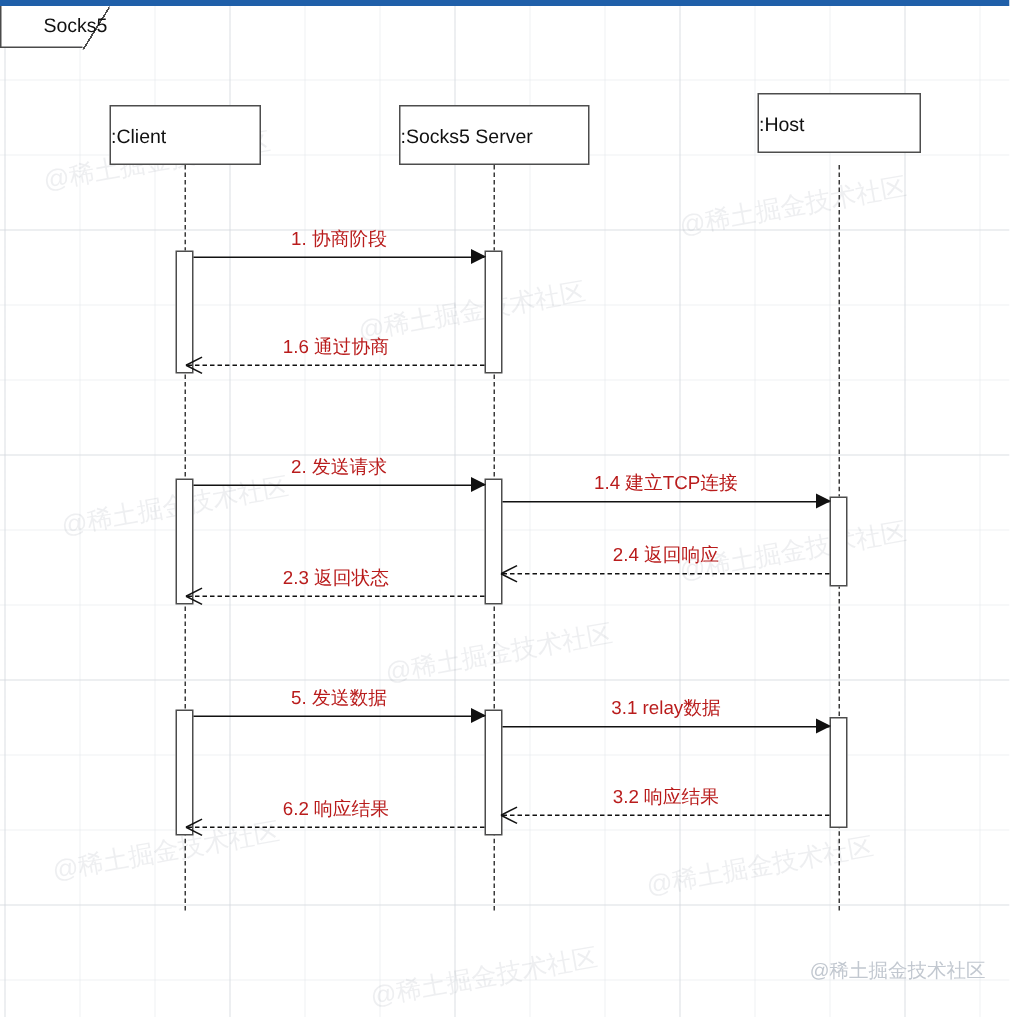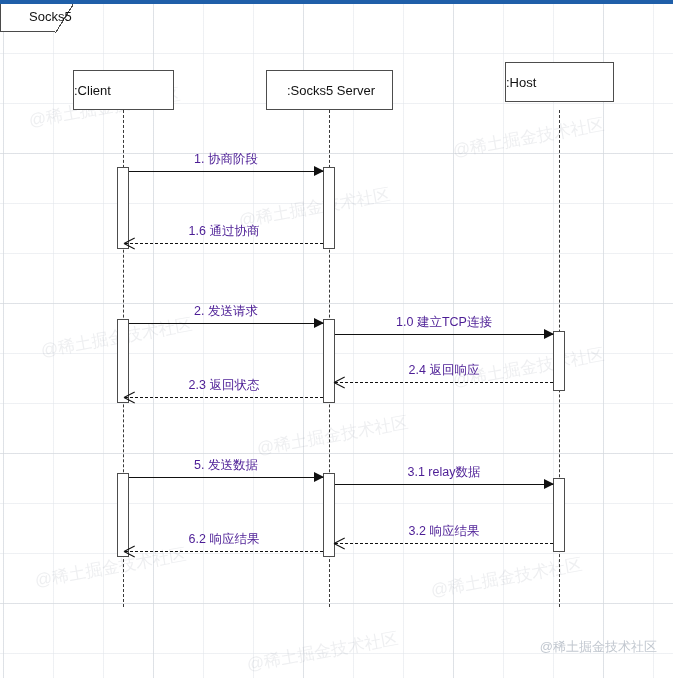--- a/index.html
+++ b/index.html
@@ -114,21 +114,21 @@
     content:"";position:absolute;left:0;top:6px;
     width:12px;height:0;border-top:1.5px solid #111;
     transform-origin:left center;
   }
   .msg .head-l-open:before{transform:rotate(-27deg);}
   .msg .head-l-open:after{transform:rotate(27deg);}
   .msg .label{
     position:absolute;left:0;width:100%;
     top:-20px;
     text-align:center;
-    font-size:12.5px;color:#4c1d95;
+    font-size:12.5px;color:#b91c1c;
     white-space:nowrap;
   }
 </style>
 </head>
 <body>
 
 <div id="canvas"></div>
 <div id="topbar"></div>
 
 <div class="wm" style="left:28px;top:96px;">@稀土掘金技术社区</div>
@@ -147,21 +147,21 @@
   <div class="tab-label">Socks5</div>
 </div>
 
 <div class="lifeline" style="left:123px;top:110px;height:497px;"></div>
 <div class="lifeline" style="left:329px;top:110px;height:497px;"></div>
 <div class="lifeline" style="left:559px;top:110px;height:497px;"></div>
 
 <div class="participant" style="left:73px;top:70px;width:101px;height:40px;">
   <span>:Client</span>
 </div>
-<div class="participant" style="left:266px;top:70px;width:127px;height:40px;padding-left:20px;">
+<div class="participant" style="left:266px;top:70px;width:127px;height:40px;">
   <span>:Socks5 Server</span>
 </div>
 <div class="participant" style="left:505px;top:62px;width:109px;height:40px;">
   <span>:Host</span>
 </div>
 
 <div class="activation" style="left:117px;top:167px;width:12px;height:82px;"></div>
 <div class="activation" style="left:323px;top:167px;width:12px;height:82px;"></div>
 
 <div class="activation" style="left:117px;top:319px;width:12px;height:84px;"></div>
@@ -186,21 +186,21 @@
 
 <div class="msg" style="left:129px;top:323px;width:194px;">
   <div class="line"></div>
   <div class="head-r"></div>
   <div class="label">2. 发送请求</div>
 </div>
 
 <div class="msg" style="left:335px;top:334px;width:218px;">
   <div class="line"></div>
   <div class="head-r"></div>
-  <div class="label">1.0 建立TCP连接</div>
+  <div class="label">1.4 建立TCP连接</div>
 </div>
 
 <div class="msg dashed" style="left:335px;top:382px;width:218px;">
   <div class="line"></div>
   <div class="head-l-open"></div>
   <div class="label">2.4 返回响应</div>
 </div>
 
 <div class="msg dashed" style="left:125px;top:397px;width:198px;">
   <div class="line"></div>

